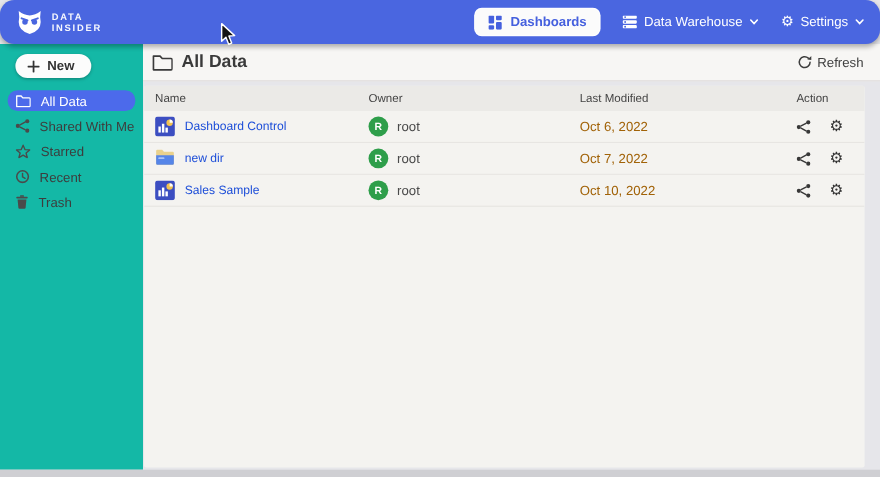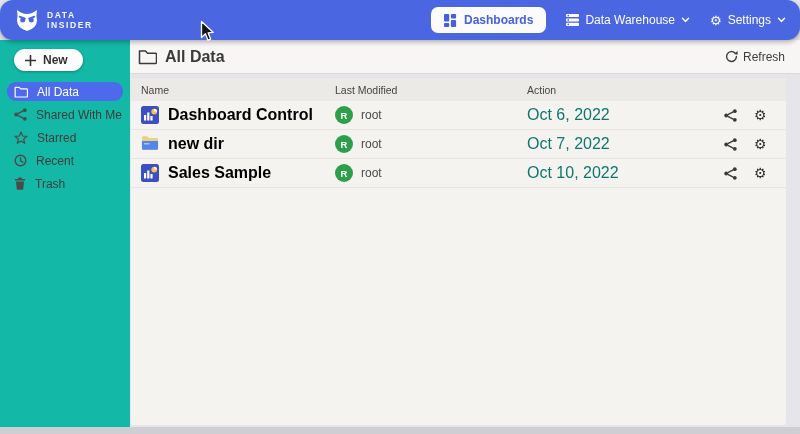--- a/index.html
+++ b/index.html
@@ -91,30 +91,30 @@
     grid-template-columns:204px 192px 197px 1fr;
     align-items:center;
   }
   .thead {
     height:23px; background:#ebeae7;
     font-size:10.5px; font-weight:normal; color:#454545;
   }
   .thead > div:first-child { padding-left:10px; }
   .drow { height:29px; border-bottom:1px solid #e7e5e2; background:#f4f3f0; }
   .cell-name { display:flex; align-items:center; gap:9px; padding-left:10px; }
-  .fname { font-size:16px; font-weight:bold; color:#000000; }
+  .fname { font-size:11px; font-weight:normal; color:#1d4ed8; }
   .cell-owner { display:flex; align-items:center; gap:8px; }
   .avatar {
     width:18px; height:18px; border-radius:50%;
     background:#2e9e4a; color:#fff;
     font-size:9.5px; font-weight:bold;
     display:flex; align-items:center; justify-content:center;
   }
   .owner-name { font-size:12px; color:#4a4a4a; }
-  .cell-date { font-size:16px; color:#0f766e; }
+  .cell-date { font-size:12px; color:#a16207; }
   .cell-action { display:flex; align-items:center; gap:17px; color:#383838; }
   .cell-action .act { cursor:pointer; display:flex; }
   .cell-action .gear-glyph { font-size:14px; color:#333; }
 
   .bottom-strip {
     position:absolute; left:0; right:0; bottom:0; height:7px;
     background:#cfcfd3; z-index:30;
   }
   .cursor { position:absolute; left:200px; top:20px; z-index:50; pointer-events:none; }
   .file-badge { width:18px; height:18px; display:flex; }
@@ -261,20 +261,21 @@
           <polygon points="13.6,1 13.6,5 9.6,4.3" fill="#3e3e3e"></polygon>
         </svg>
       </span>
       <span>Refresh</span>
     </div>
   </div>
 
   <div class="card">
     <div class="trow thead">
       <div>Name</div>
+      <div>Owner</div>
       <div>Last Modified</div>
       <div>Action</div>
     </div>
 
     <div class="trow drow">
       <div class="cell-name">
         <span class="file-badge">
           <svg width="18" height="18" viewBox="0 0 18 18">
             <rect x="0" y="0" width="18" height="18" rx="2.5" fill="#3c4ec1"></rect>
             <rect x="3" y="9" width="2.2" height="5.5" fill="#fff"></rect>

